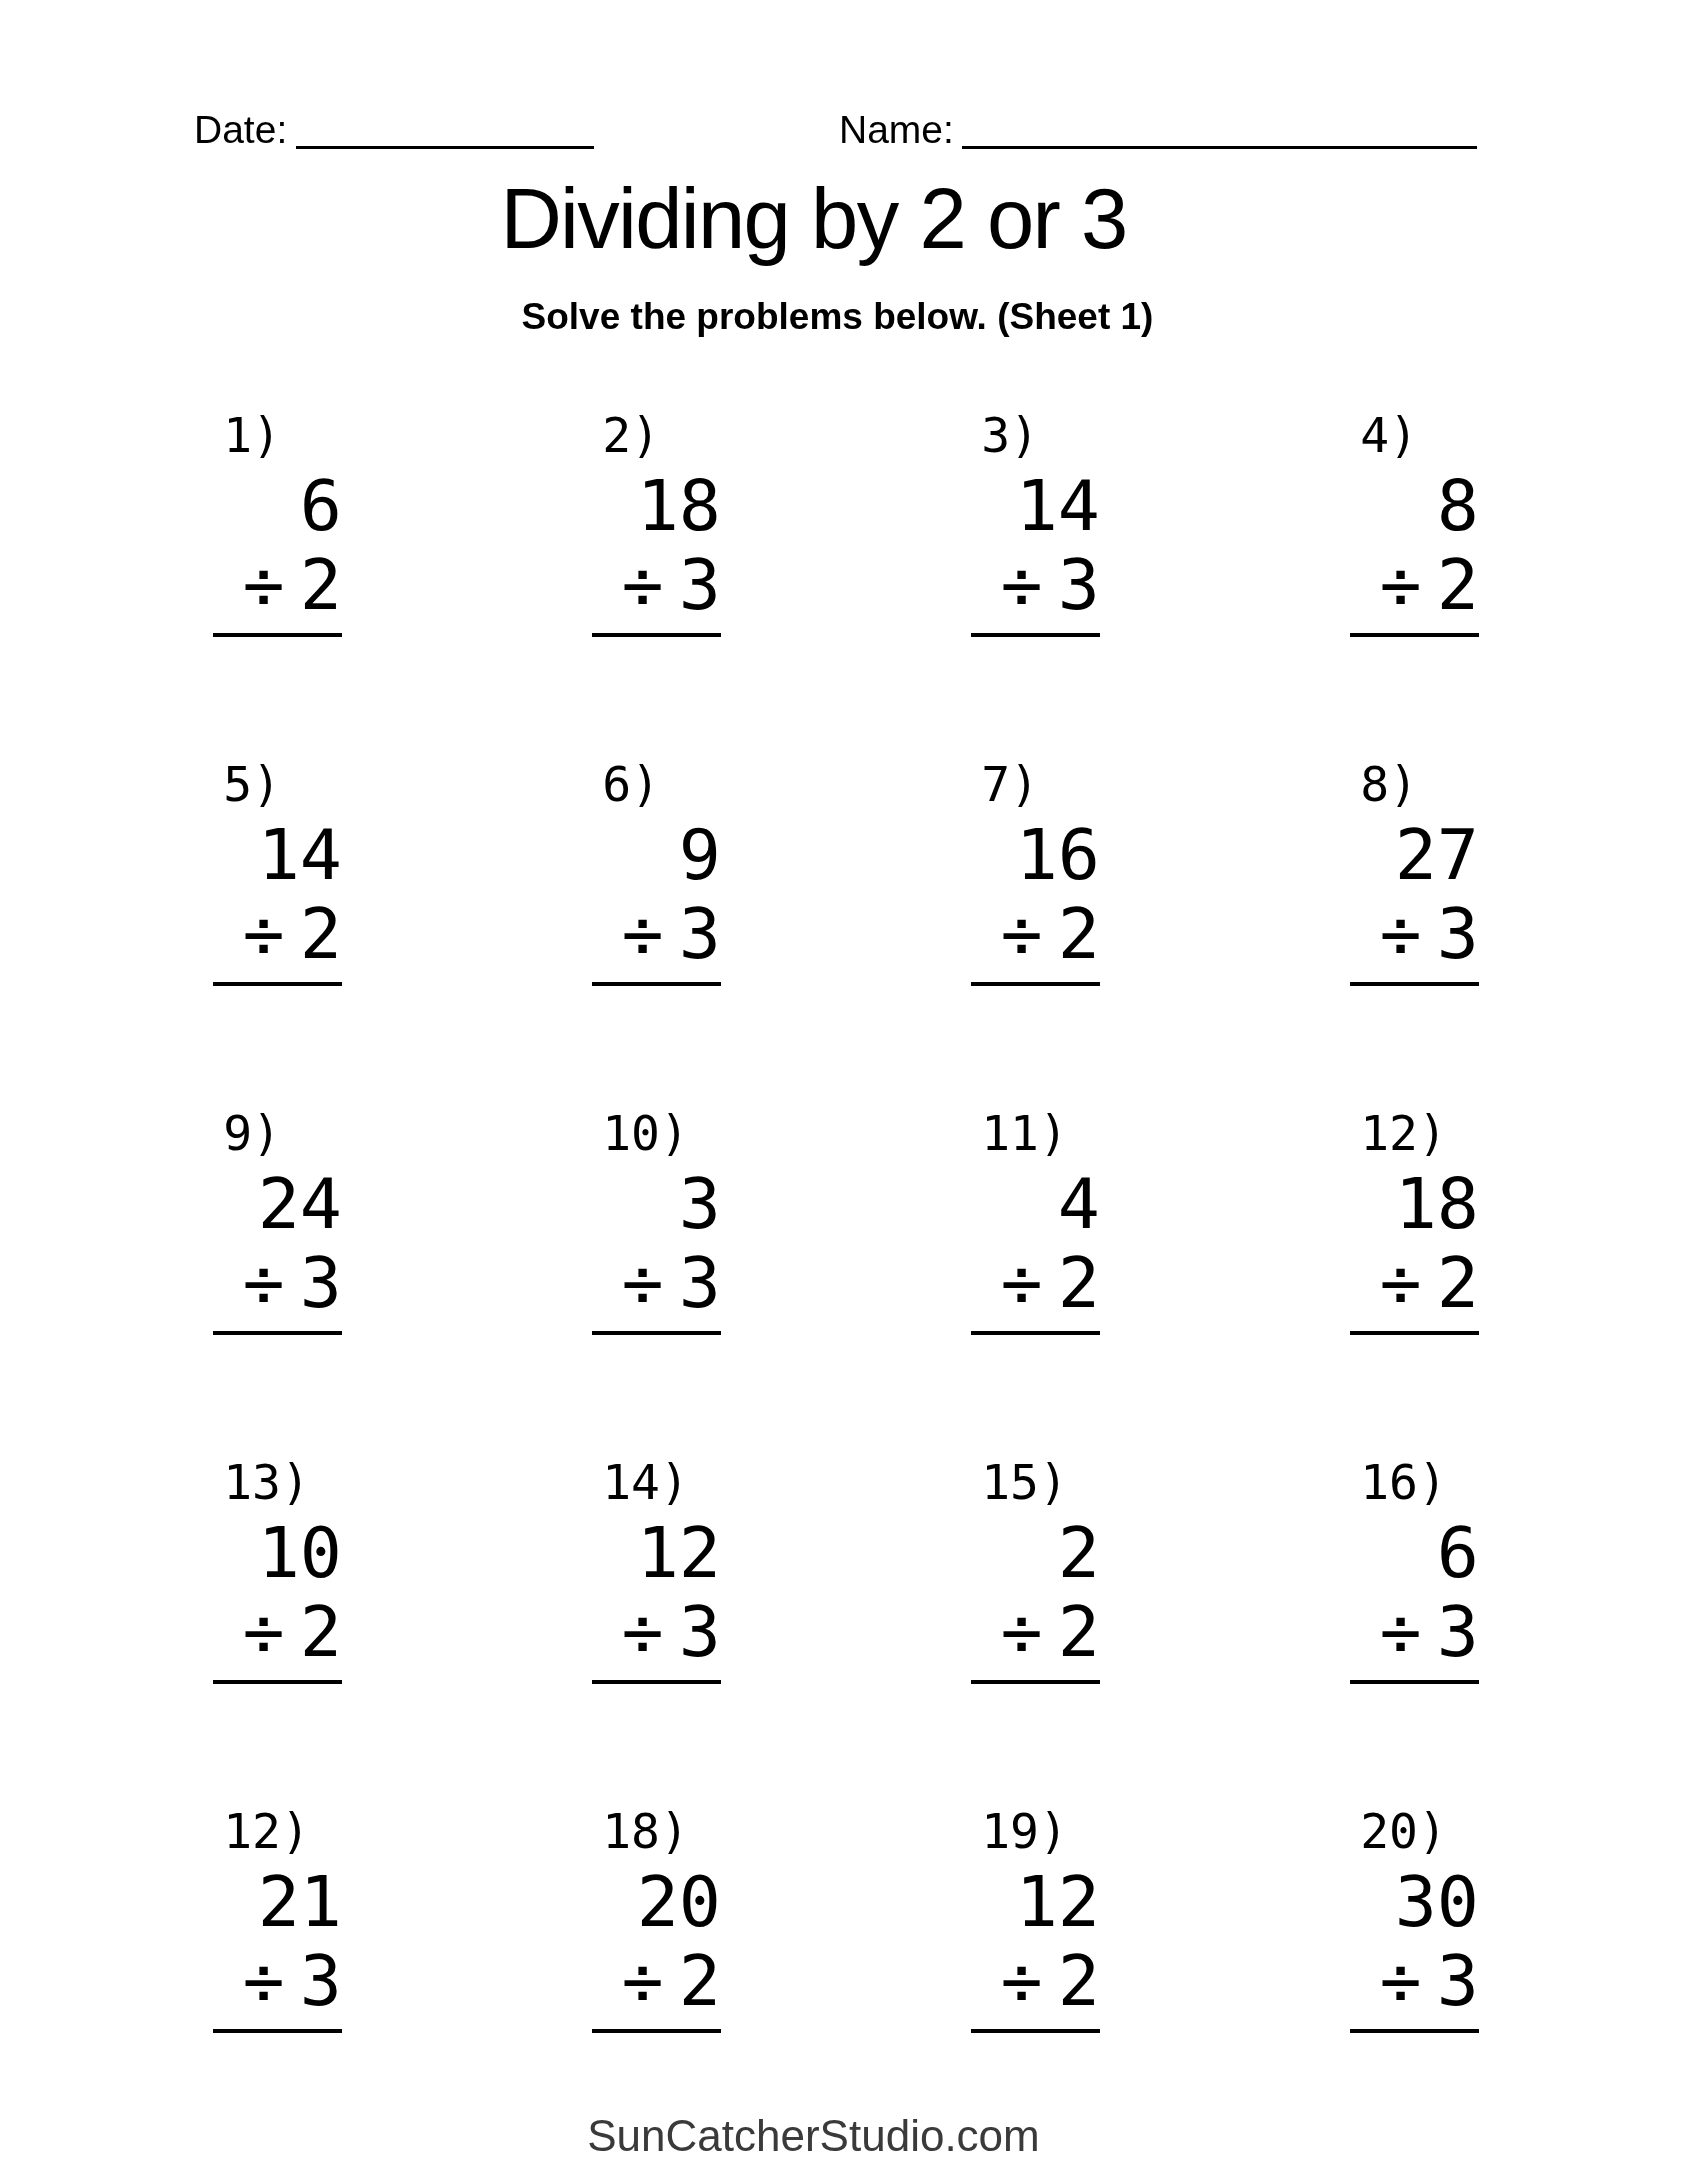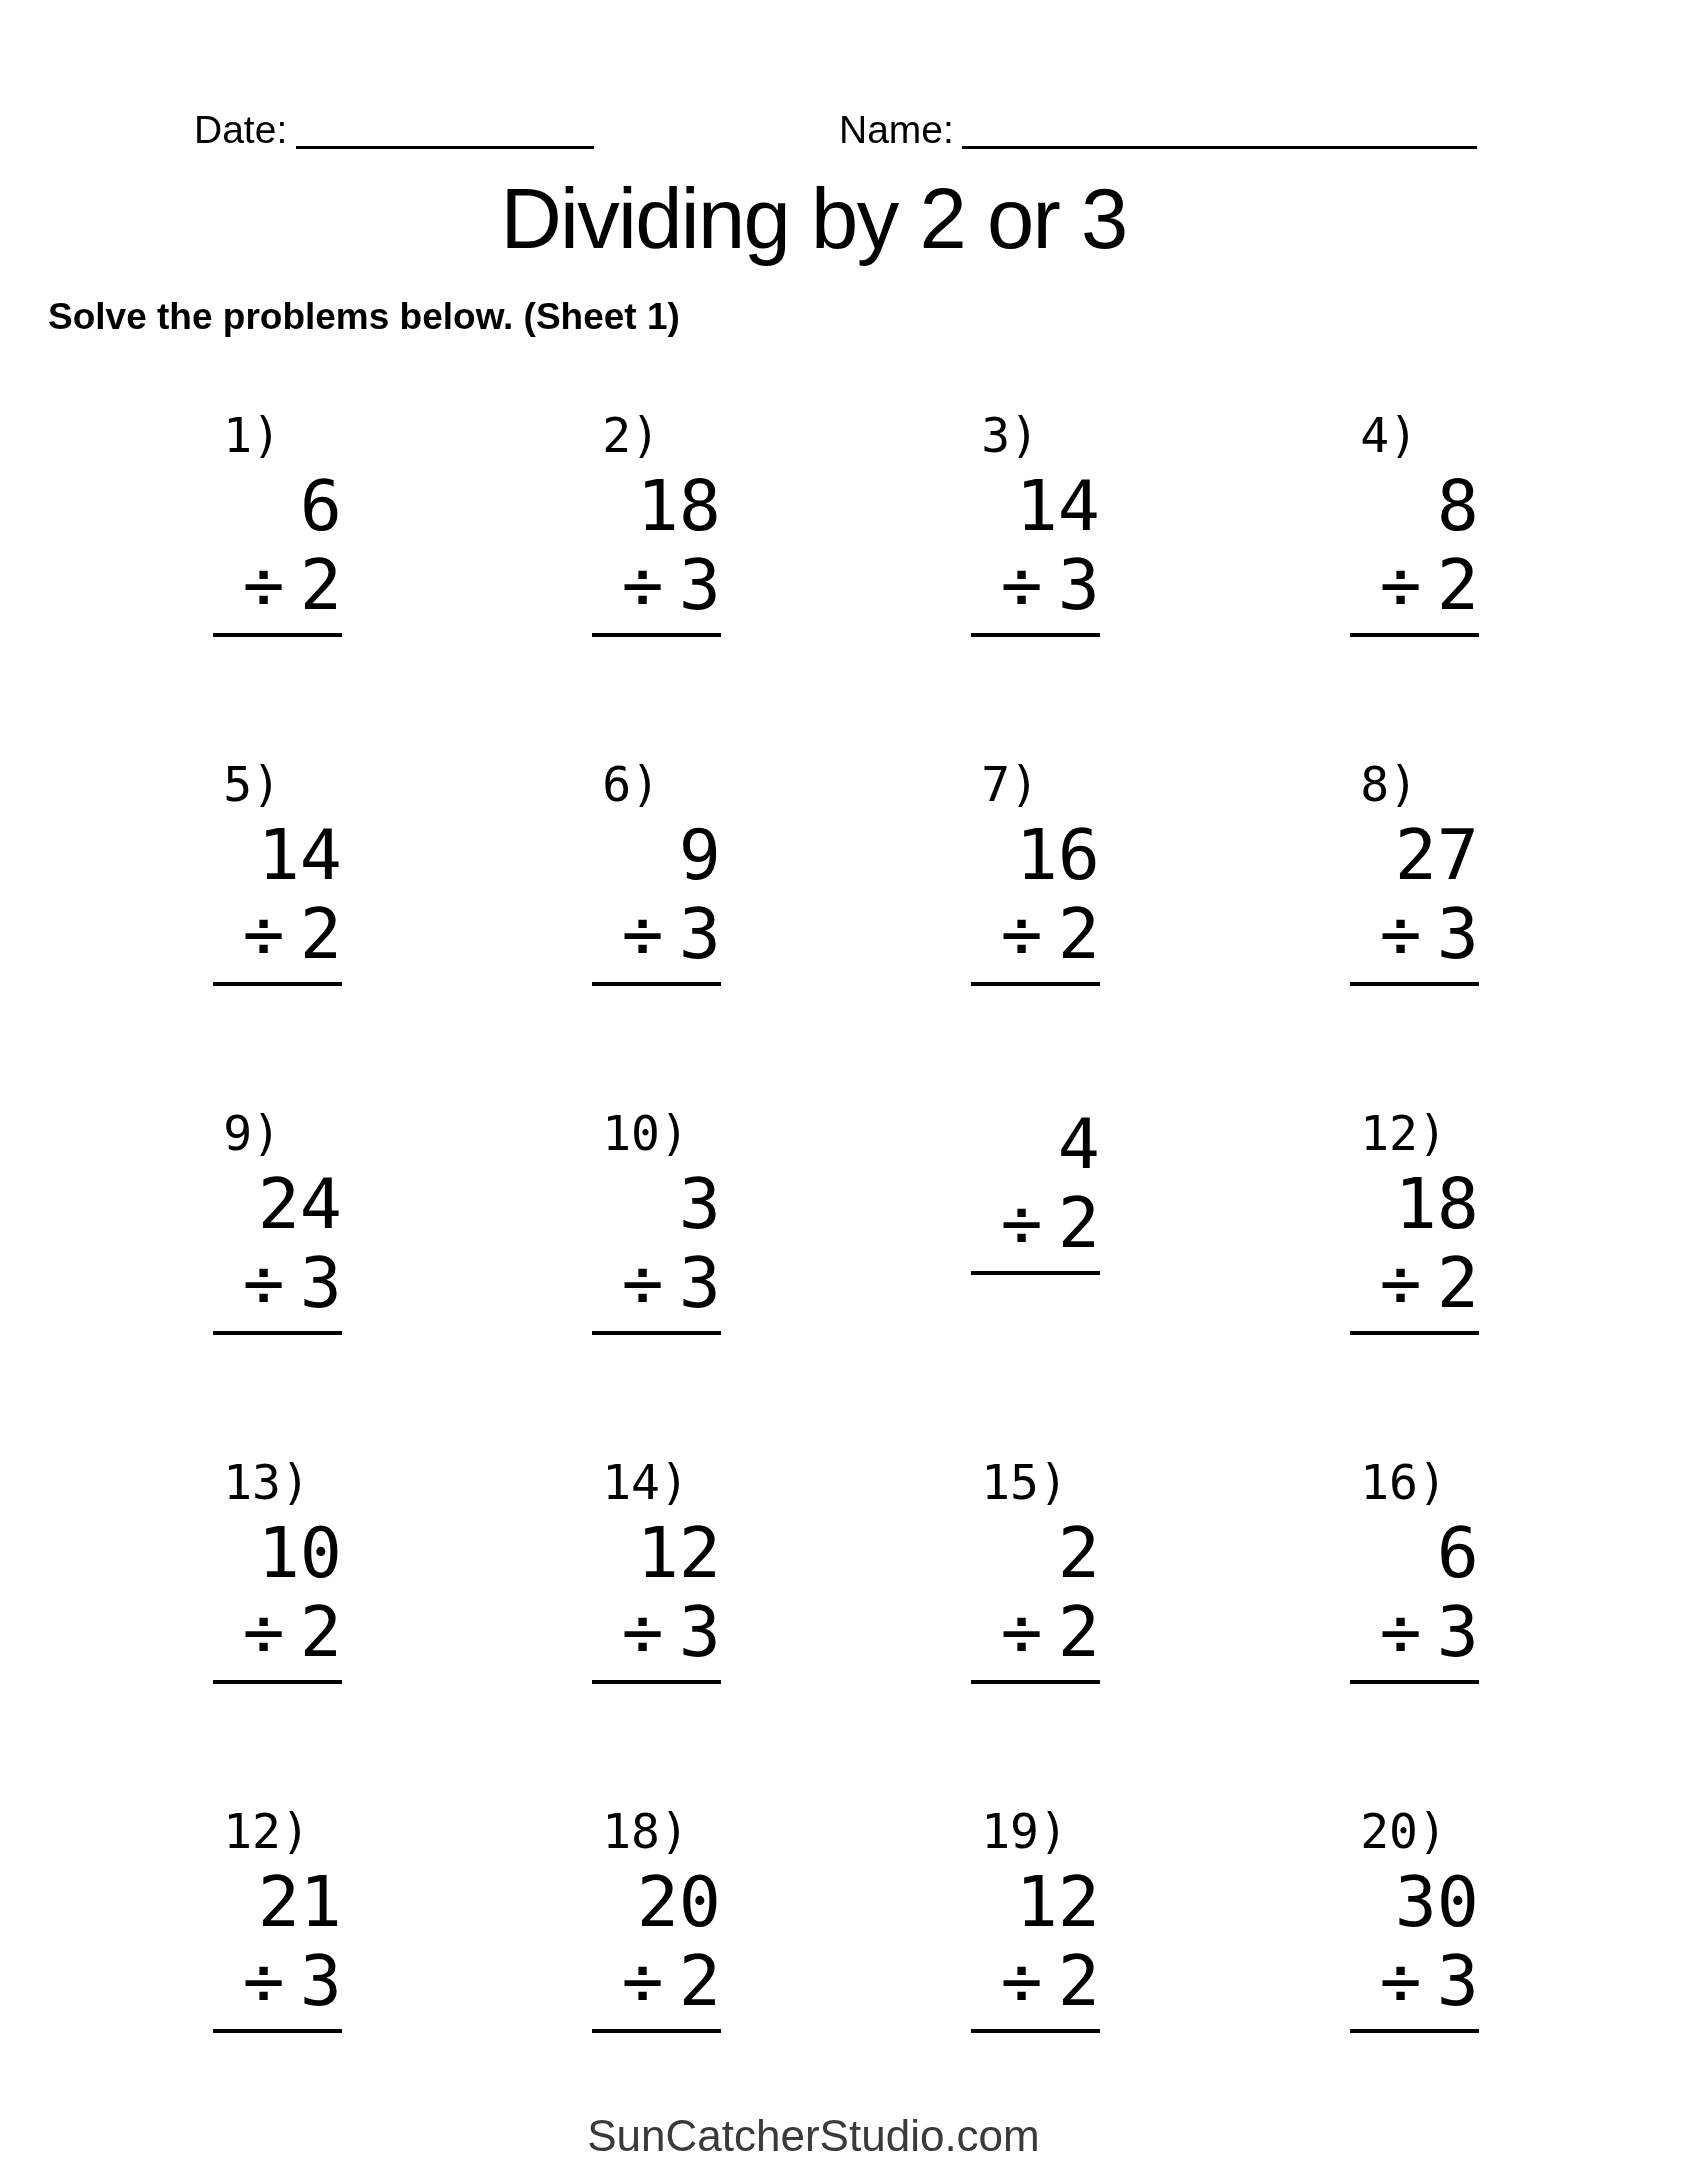--- a/index.html
+++ b/index.html
@@ -46,21 +46,21 @@
     text-align: center;
     font-size: 85px;
     font-weight: normal;
     letter-spacing: -1.7px;
   }
   .subtitle {
     position: absolute;
     top: 296px;
     left: 0;
     width: 100%;
-    text-align: left;
+    text-align: center;
     font-size: 37px;
     font-weight: bold;
     padding-left: 48px;
   }
 
   
   .problems-grid {
     position: absolute;
     left: 213px;
     top: 411px;
@@ -212,20 +212,21 @@
   <div class="problem">
     <div class="pnum">10)</div>
     <div class="work">
       <div class="dividend">3</div>
       <div class="op-row"><span class="op">÷</span><span class="divisor">3</span></div>
       <div class="answer-line"></div>
     </div>
   </div>
 
   <div class="problem">
+    <div class="pnum">11)</div>
     <div class="work">
       <div class="dividend">4</div>
       <div class="op-row"><span class="op">÷</span><span class="divisor">2</span></div>
       <div class="answer-line"></div>
     </div>
   </div>
 
   <div class="problem">
     <div class="pnum">12)</div>
     <div class="work">

